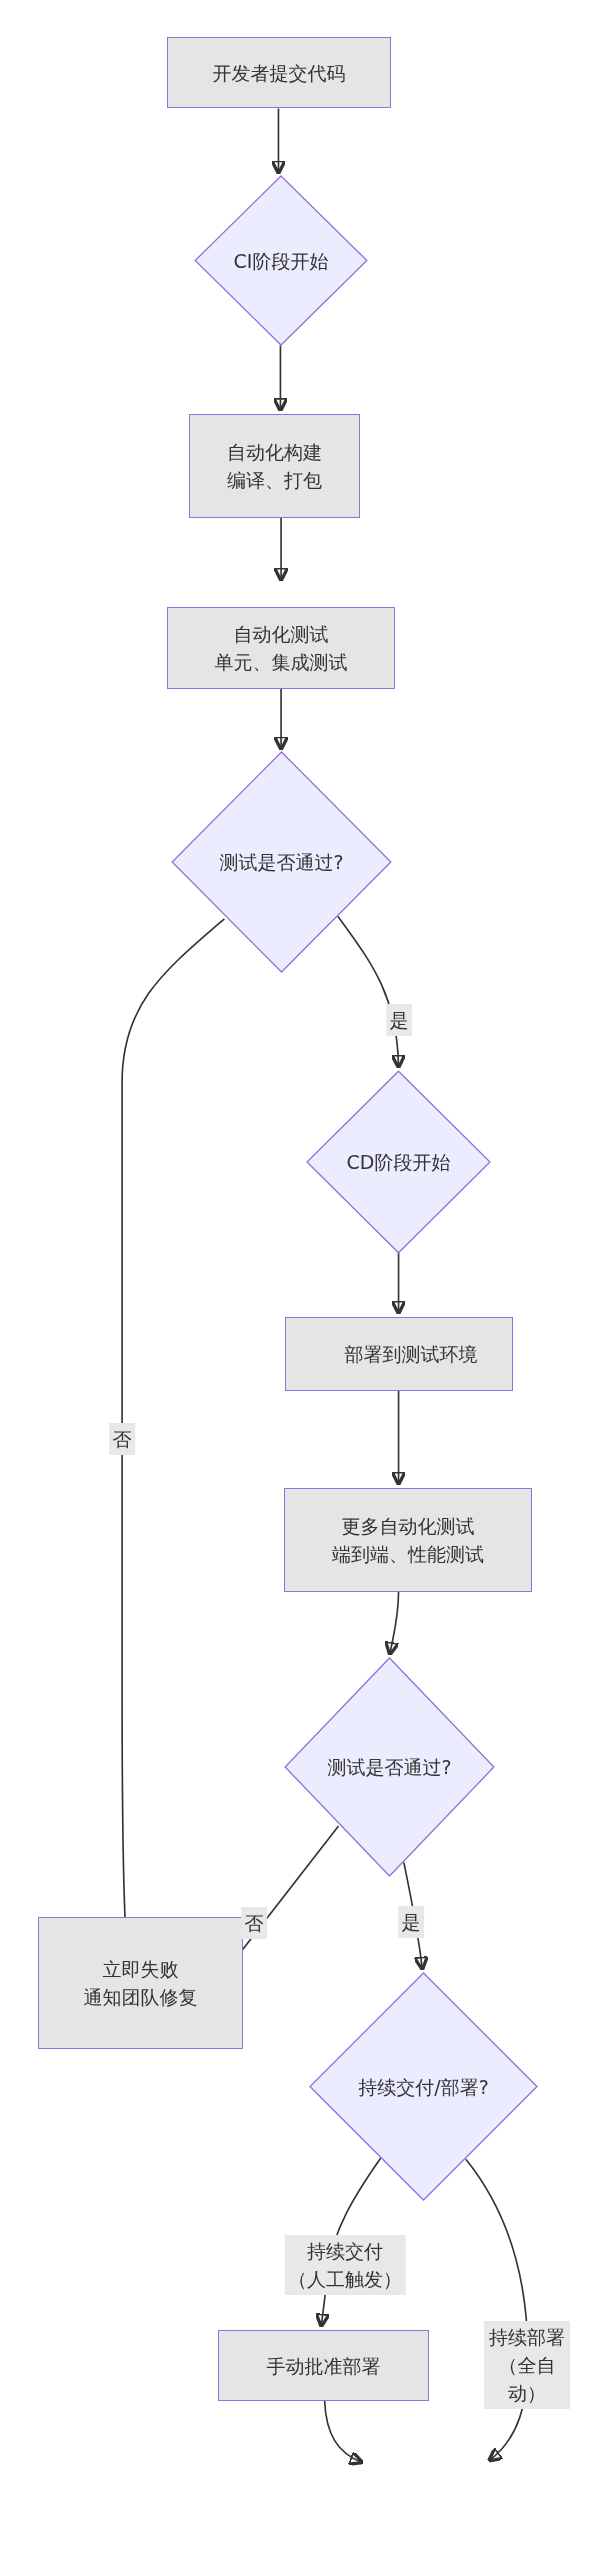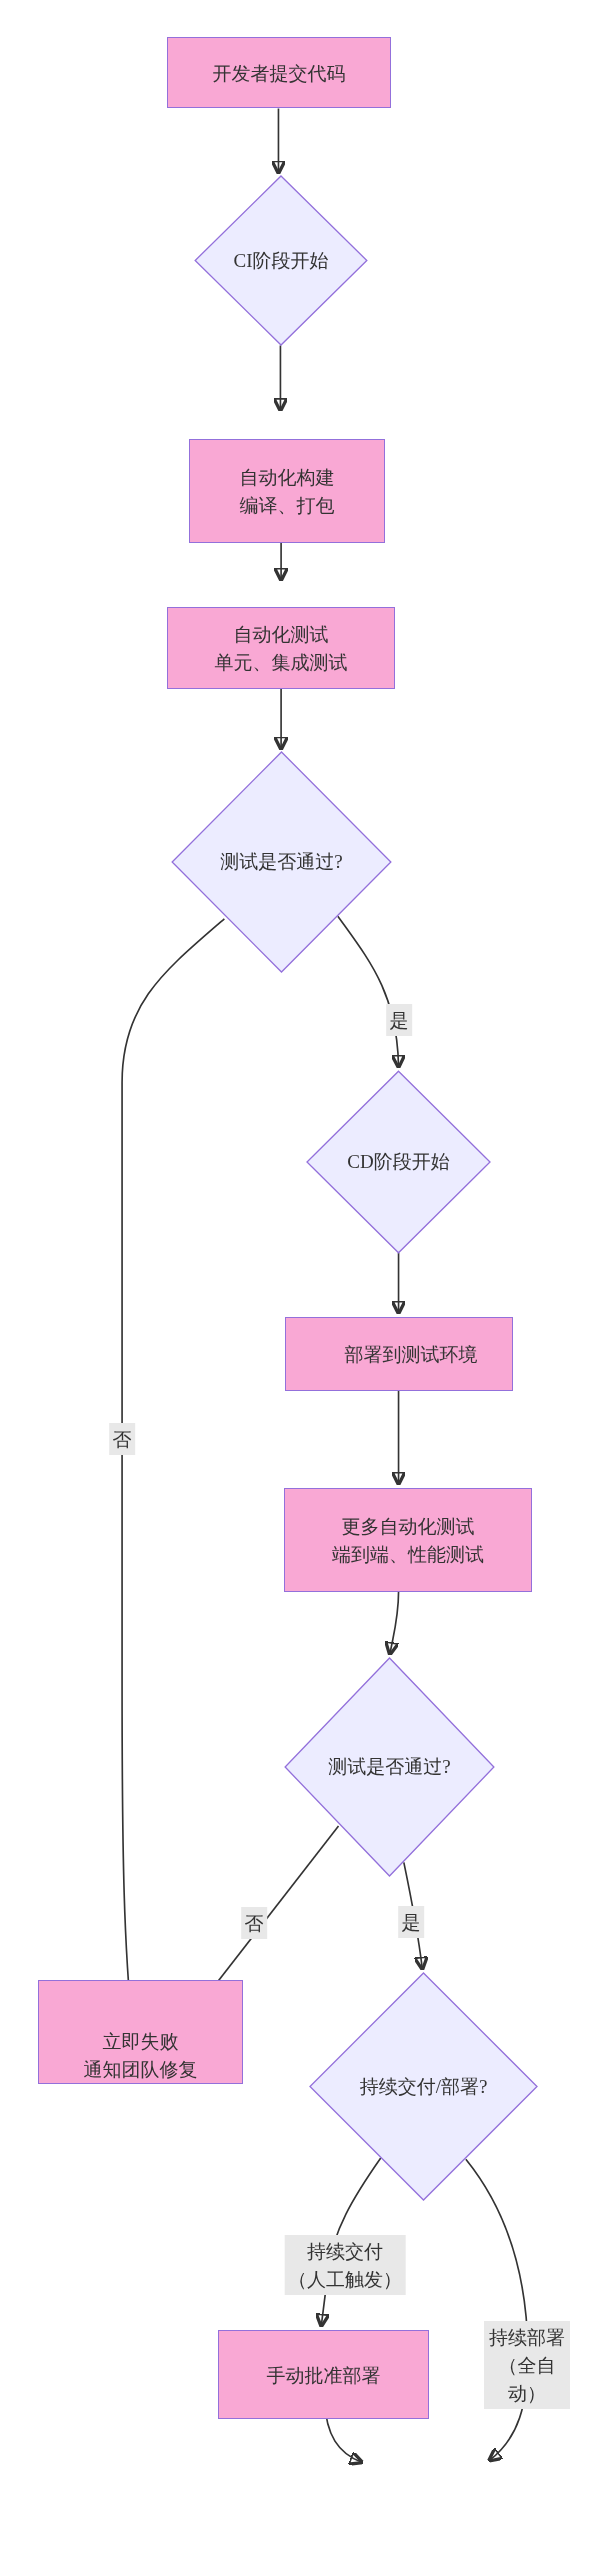--- a/index.html
+++ b/index.html
@@ -22,21 +22,21 @@
     height: 2576px;
   }
   .edges path {
     fill: none;
     stroke: #333333;
     stroke-width: 2.5;
   }
   .node-rect {
     position: absolute;
     box-sizing: border-box;
-    background: #f9a8d4;
+    background: #e5e5e5;
     border: 1.3px solid #9370DB;
     display: flex;
     align-items: center;
     justify-content: center;
     text-align: center;
     font-size: 19px;
     line-height: 28px;
     white-space: pre-line;
   }
   .node-diamond {
@@ -51,21 +51,20 @@
     position: absolute;
     left: 0; top: 0;
     width: 100%; height: 100%;
     display: flex;
     align-items: center;
     justify-content: center;
     text-align: center;
     font-size: 19px;
     line-height: 28px;
     white-space: pre-line;
-    font-family: Liberation Serif, serif;
   }
   .edge-label {
     position: absolute;
     transform: translate(-50%, -50%);
     background: #e8e8e8;
     padding: 2px 3.3px;
     font-size: 19px;
     line-height: 28px;
     text-align: center;
     white-space: pre-line;
@@ -96,45 +95,45 @@
     <path d="M612 2822 C622 2870 633 2925 640 2983" marker-end="url(#arrow)"></path>
     <path d="M577 3270 C535 3330 505 3380 497 3440 C493 3480 489 3505 487 3524" marker-end="url(#arrow)"></path>
     <path d="M492 3638 C494 3690 513 3718 548 3731" marker-end="url(#arrow)"></path>
     <path d="M706 3272 C765 3345 798 3440 800 3560 C801 3645 785 3695 742 3728" marker-end="url(#arrow)"></path>
   </svg>
 
   <div class="node-rect" style="left:167px; top:37px; width:224px; height:71px;">
     <span>开发者提交代码</span>
   </div>
 
-  <div class="node-rect" style="left:189px; top:414px; width:196px; height:104px;margin-top:25px;">
+  <div class="node-rect" style="left:189px; top:414px; width:171px; height:104px;">
     <span>自动化构建
 编译、打包</span>
   </div>
 
   <div class="node-rect" style="left:167px; top:589px; width:228px; height:82px;margin-top:18px;">
     <span>自动化测试
 单元、集成测试</span>
   </div>
 
   <div class="node-rect" style="left:285px; top:1317px; width:228px; height:74px;padding-left:24px;">
     <span>部署到测试环境</span>
   </div>
 
   <div class="node-rect" style="left:275px; top:1488px; width:248px; height:104px;margin-left:9px;">
     <span>更多自动化测试
 端到端、性能测试</span>
   </div>
 
-  <div class="node-rect" style="left:38px; top:1980px; width:205px; height:104px;align-items:flex-end;">
+  <div class="node-rect" style="left:38px; top:1917px; width:205px; height:132px;">
     <span>立即失败
 通知团队修复</span>
   </div>
 
-  <div class="node-rect" style="left:218px; top:2330px; width:211px; height:89px;justify-content:center;">
+  <div class="node-rect" style="left:218px; top:2330px; width:211px; height:71px;justify-content:center;">
     <span>手动批准部署</span>
   </div>
 
 
   <div class="node-diamond" style="left:195px; top:176px; width:172px; height:169px;">
     <svg width="172" height="169" viewBox="0 0 260 256">
       <polygon points="130,0 260,128 130,256 0,128" fill="#ECECFF" stroke="#9370DB" stroke-width="2"></polygon>
     </svg>
     <span class="dlabel">CI阶段开始</span>
   </div>

